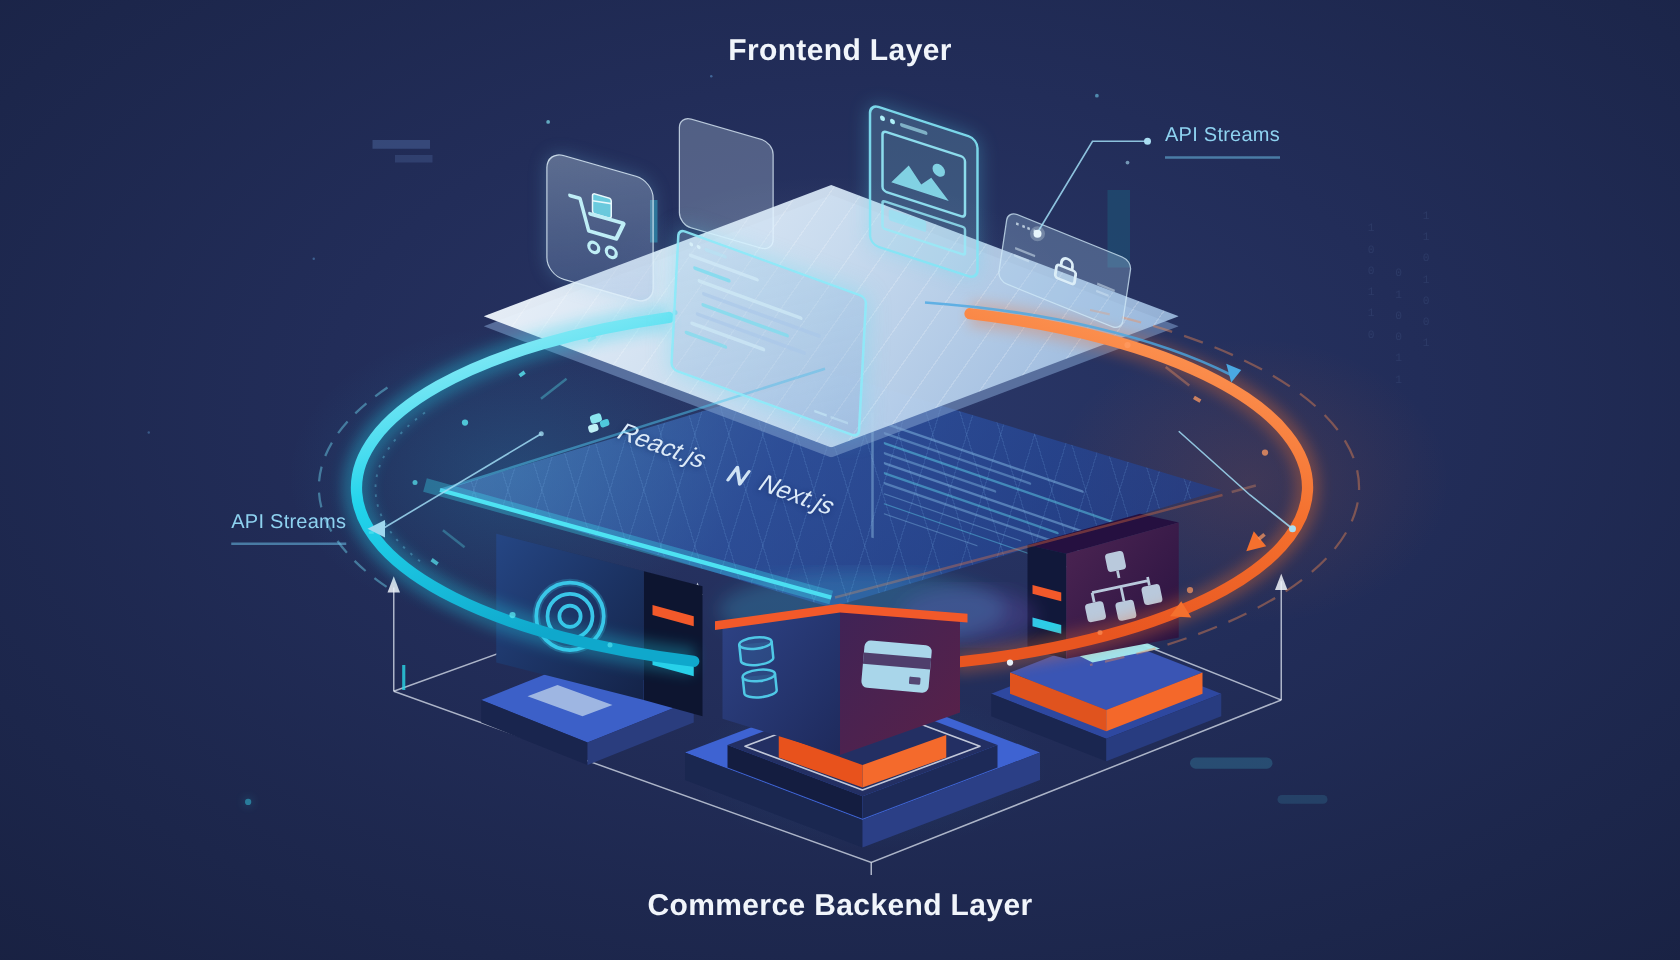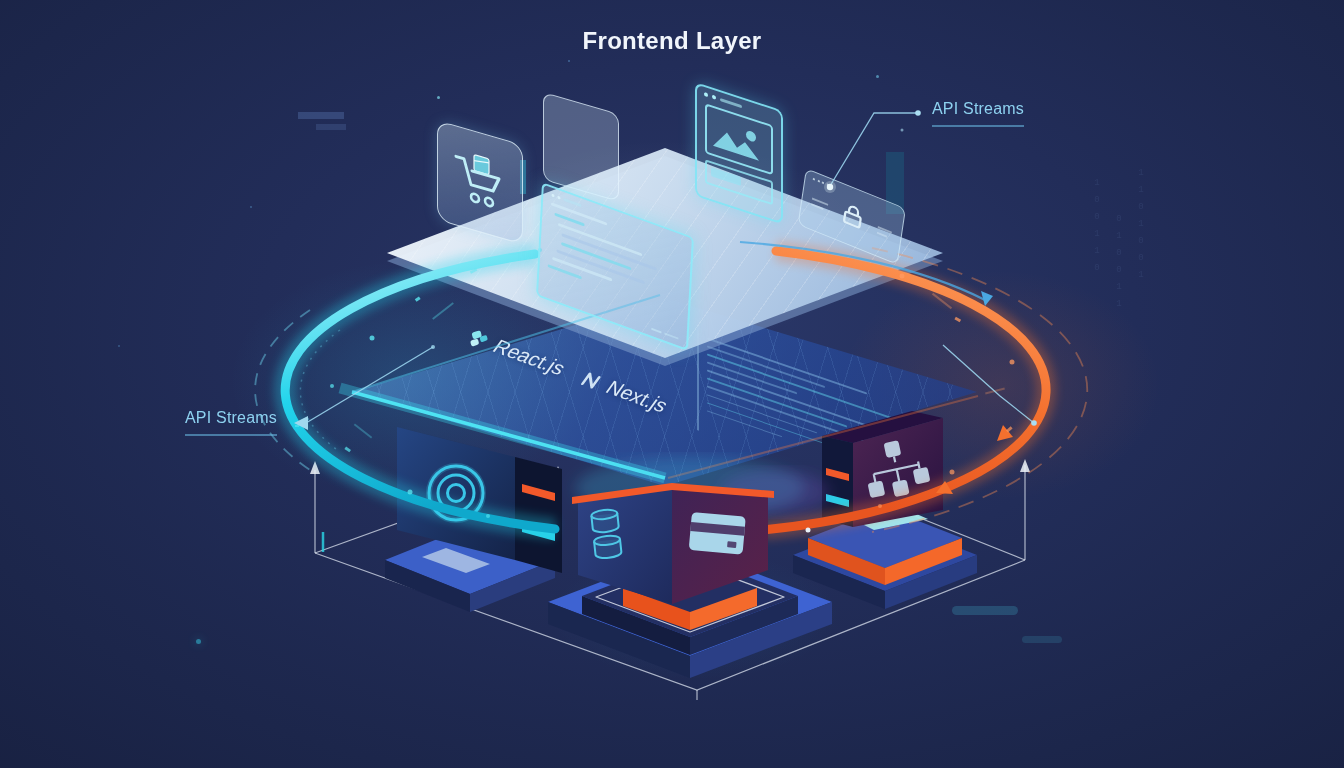--- a/index.html
+++ b/index.html
@@ -48,20 +48,21 @@
   <div class="abs" style="left:437px;top:96px;width:3px;height:3px;border-radius:50%;background:#7fe0ee;opacity:.7;z-index:1;"></div>
   <div class="abs" style="left:876px;top:75px;width:3px;height:3px;border-radius:50%;background:#6fc8e8;opacity:.6;z-index:1;"></div>
   <div class="abs" style="left:568px;top:60px;width:2px;height:2px;border-radius:50%;background:#5f9fd8;opacity:.5;z-index:1;"></div>
   <div class="abs" style="left:250px;top:206px;width:2px;height:2px;border-radius:50%;background:#5f9fd8;opacity:.45;z-index:1;"></div>
   <div class="abs" style="left:118px;top:345px;width:2px;height:2px;border-radius:50%;background:#5f9fd8;opacity:.4;z-index:1;"></div>
   <div class="abs" style="left:196px;top:639px;width:5px;height:5px;border-radius:50%;background:#35d0e8;opacity:.5;box-shadow:0 0 8px rgba(53,208,232,.7);z-index:1;"></div>
   <div class="abs" style="left:952px;top:606px;width:66px;height:9px;border-radius:5px;background:rgba(70,200,225,.22);z-index:1;"></div>
   <div class="abs" style="left:1022px;top:636px;width:40px;height:7px;border-radius:4px;background:rgba(70,190,220,.16);z-index:1;"></div>
 
   <div class="title" style="top:27px;">Frontend Layer</div>
+  <div class="title" style="top:711px;">Commerce Backend Layer</div>
 
   <div class="anno" style="left:932px;top:100px;"><span class="u">API Streams</span></div>
   <div class="anno" style="left:185px;top:409px;"><span class="u">API Streams</span></div>
 
   <svg class="abs" style="left:0;top:0;z-index:2;" width="1344" height="768" viewBox="0 0 1344 768">
     <g stroke="rgba(232,240,250,.7)" stroke-width="1.2" fill="none">
       <path d="M315,553 L697,690 L1025,560"></path>
       <path d="M315,553 L470,497"></path>
       <path d="M1025,560 L905,512"></path>
       <path d="M315,553 L315,470"></path>

